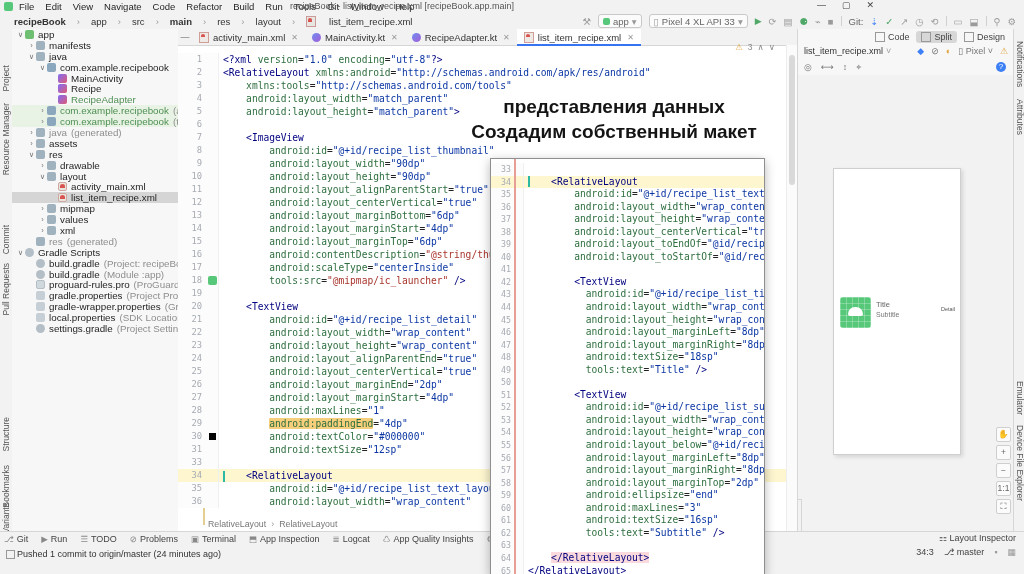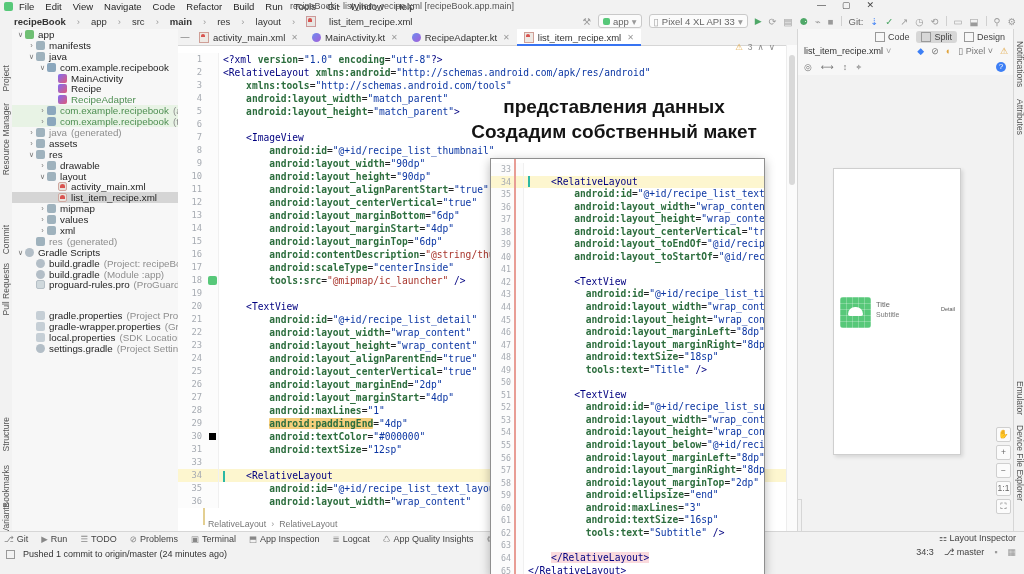--- a/index.html
+++ b/index.html
@@ -61,21 +61,21 @@
   .tab.active::after{content:"";position:absolute;left:0;right:0;bottom:-1px;height:2px;background:#3874f2;}
   .tico-xml{width:8px;height:9px;background:#eee9e4;border:1px solid #cf9f97;position:relative;flex:none;}
   .tico-xml::after{content:"";position:absolute;left:1px;top:1px;width:4px;height:3px;background:#d9534f;border-radius:50% 50% 0 0;}
   .tico-kt{width:9px;height:9px;border-radius:50%;background:linear-gradient(135deg,#6d8df0,#a45fd8);flex:none;}
   .codewrap{position:absolute;left:0;top:16px;right:0;bottom:0;overflow:hidden;}
   .code{font-family:"DejaVu Sans Mono",monospace;font-size:9.6px;}
   .crow{display:flex;height:13px;line-height:13px;white-space:pre;}
   .crow .num{width:24px;flex:none;text-align:right;padding-right:4px;color:#a6abb2;font-size:8.8px;background:#fcfcfc;position:relative;}
   .crow .gut{width:12px;flex:none;position:relative;border-right:1px solid #f0f0f0;background:#fcfcfc;}
   .crow .txt{padding-left:4px;}
-  .tag{color:#000080;} .attr{color:#2d6e3e;font-weight:bold;} .val{color:#0b36a3;} .res{color:#a8352c;} .pl{color:#222;}
+  .tag{color:#000080;} .attr{color:#2d6e3e;} .val{color:#0b36a3;} .res{color:#a8352c;} .pl{color:#222;}
   .attr.hl{background:#f6cf7c;border-radius:1px;}
   .crow.cur{background:#fdf6cf;}
   .crow.cur .num,.crow.cur .gut{background:#fdf6cf;}
   .crow.endhl .tag{background:#fadadd;}
   .caret{display:inline-block;width:2px;background:#2bb8a4;height:11px;vertical-align:middle;margin-right:-2px;}
   .gicon-img{position:absolute;right:1px;top:2px;width:9px;height:9px;border-radius:2px;background:#57c879;}
   .gicon-swatch{position:absolute;right:2px;top:3px;width:7px;height:7px;background:#000;}
   .vcsbar-main{position:absolute;left:25px;top:8px;bottom:6px;width:2px;background:#e3cf92;}
   .ed-scroll{position:absolute;right:0;top:16px;width:10px;bottom:0;background:#fbfbfb;border-left:1px solid #ededed;}
   .ed-thumb{position:absolute;left:2px;top:10px;width:6px;height:130px;background:#d9d9d9;border-radius:3px;}
@@ -114,21 +114,21 @@
   .pv-detail{position:absolute;right:5px;top:13px;font-size:5.5px;color:#555;}
   .comp-tab{position:absolute;left:-9px;top:424px;width:11px;height:62px;background:#f2f2f2;border:1px solid #d6d6d6;display:flex;align-items:center;justify-content:center;}
   .comp-tab span{writing-mode:vertical-rl;font-size:8px;color:#555;white-space:nowrap;}
   .zoomctl{position:absolute;right:3px;top:352px;display:flex;flex-direction:column;gap:3px;align-items:center;font-size:9px;color:#666;}
   .zbtn{width:13px;height:13px;background:#fbfbfb;border:1px solid #cfcfcf;border-radius:2px;text-align:center;line-height:12px;font-size:8.5px;}
   
   .bottom{position:absolute;left:0;top:531px;width:1024px;height:43px;background:#f2f2f2;border-top:1px solid #d6d6d6;}
   .btools{position:absolute;left:4px;top:0;height:14px;display:flex;align-items:center;gap:13px;font-size:9px;color:#444;}
   .btools .bi{color:#888;margin-right:3px;font-size:8.5px;}
   .binspector{position:absolute;right:8px;top:1px;font-size:9px;color:#444;}
-  .statusrow{position:absolute;left:6px;top:15px;height:14px;display:flex;align-items:center;gap:8px;font-size:9px;color:#333;}
+  .statusrow{position:absolute;left:6px;top:15px;height:14px;display:flex;align-items:center;gap:2px;font-size:9px;color:#333;}
   .statusrow .sq{width:7px;height:7px;border:1px solid #999;}
   .statusright{position:absolute;right:8px;top:15px;display:flex;align-items:center;gap:10px;font-size:9px;color:#444;}
 </style>
 </head>
 <body>
 
 <div id="app">
 
   <div class="titlebar">
     <span class="logo"></span>
@@ -336,21 +336,21 @@
         <span class="ic ic-gradle"></span>
         <span class="lbl">build.gradle</span>
         <span class="note">(Module :app)</span>
       </div>
       <div class="trow" style="padding-left: 15px;">
         <span class="arrow"></span>
         <span class="ic ic-file"></span>
         <span class="lbl">proguard-rules.pro</span>
         <span class="note">(ProGuard Rules for ":app")</span>
       </div>
-      <div class="trow" style="padding-left: 15px; margin-top: 20px;">
+      <div class="trow" style="padding-left: 15px;">
         <span class="arrow"></span>
         <span class="ic ic-prop"></span>
         <span class="lbl">gradle.properties</span>
         <span class="note">(Project Properties)</span>
       </div>
       <div class="trow" style="padding-left: 15px;">
         <span class="arrow"></span>
         <span class="ic ic-prop"></span>
         <span class="lbl">gradle-wrapper.properties</span>
         <span class="note">(Gradle Version)</span>

